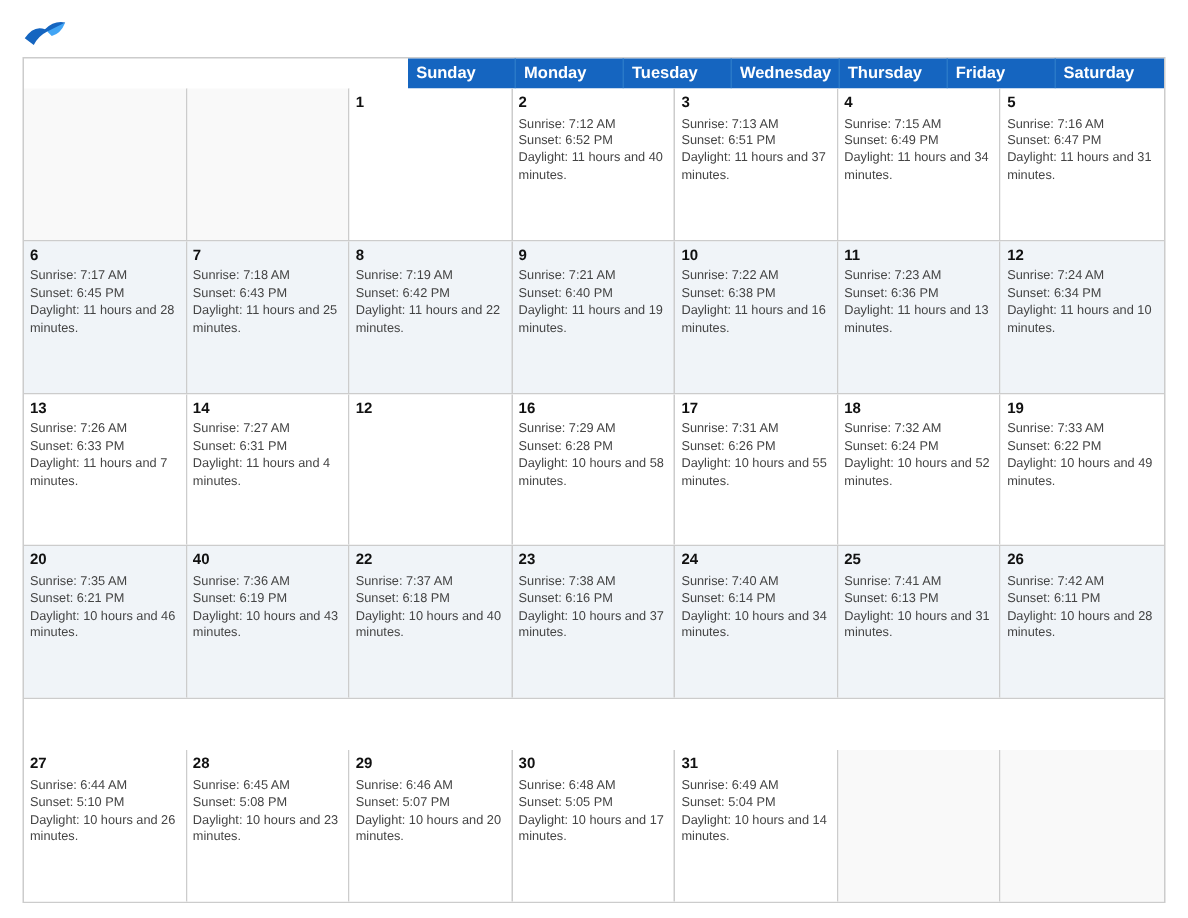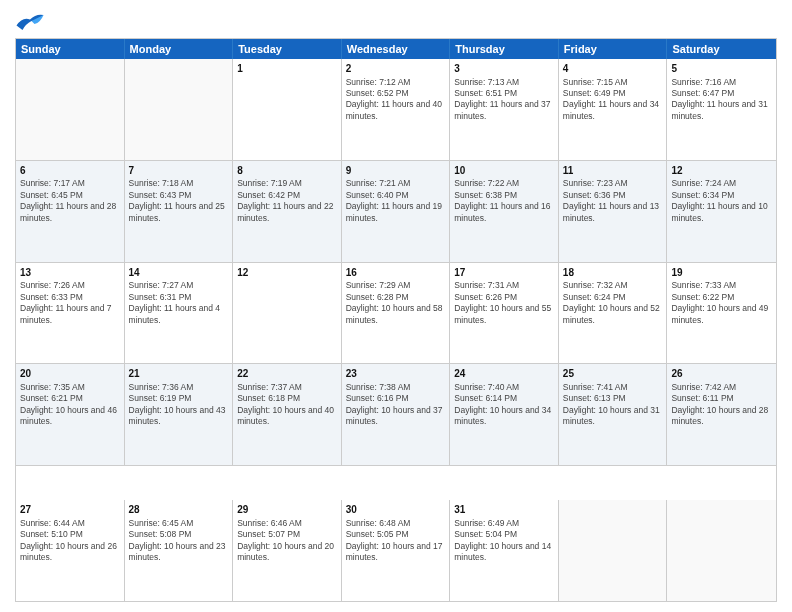--- a/index.html
+++ b/index.html
@@ -39,20 +39,21 @@
     .subtitle {
       font-size: 14px;
       color: #333;
       font-weight: normal;
     }
     .calendar {
       flex: 1;
       display: flex;
       flex-direction: column;
       border: 1px solid #ccc;
+      align-items: flex-end;
     }
     .cal-header {
       display: grid;
       grid-template-columns: repeat(7, 1fr);
       background: #1565c0;
     }
     .cal-header-cell {
       color: #fff;
       font-size: 11px;
       font-weight: bold;
@@ -232,21 +233,21 @@
             <span class="day-num">19</span>
             <div class="day-info">Sunrise: 7:33 AM<br>Sunset: 6:22 PM<br>Daylight: 10 hours and 49 minutes.</div>
           </div>
         </div>
         <div class="cal-row">
           <div class="cal-cell alt-row">
             <span class="day-num">20</span>
             <div class="day-info">Sunrise: 7:35 AM<br>Sunset: 6:21 PM<br>Daylight: 10 hours and 46 minutes.</div>
           </div>
           <div class="cal-cell alt-row">
-            <span class="day-num">21</span>
+            <span class="day-num">40</span>
             <div class="day-info">Sunrise: 7:36 AM<br>Sunset: 6:19 PM<br>Daylight: 10 hours and 43 minutes.</div>
           </div>
           <div class="cal-cell alt-row">
             <span class="day-num">22</span>
             <div class="day-info">Sunrise: 7:37 AM<br>Sunset: 6:18 PM<br>Daylight: 10 hours and 40 minutes.</div>
           </div>
           <div class="cal-cell alt-row">
             <span class="day-num">23</span>
             <div class="day-info">Sunrise: 7:38 AM<br>Sunset: 6:16 PM<br>Daylight: 10 hours and 37 minutes.</div>
           </div>

